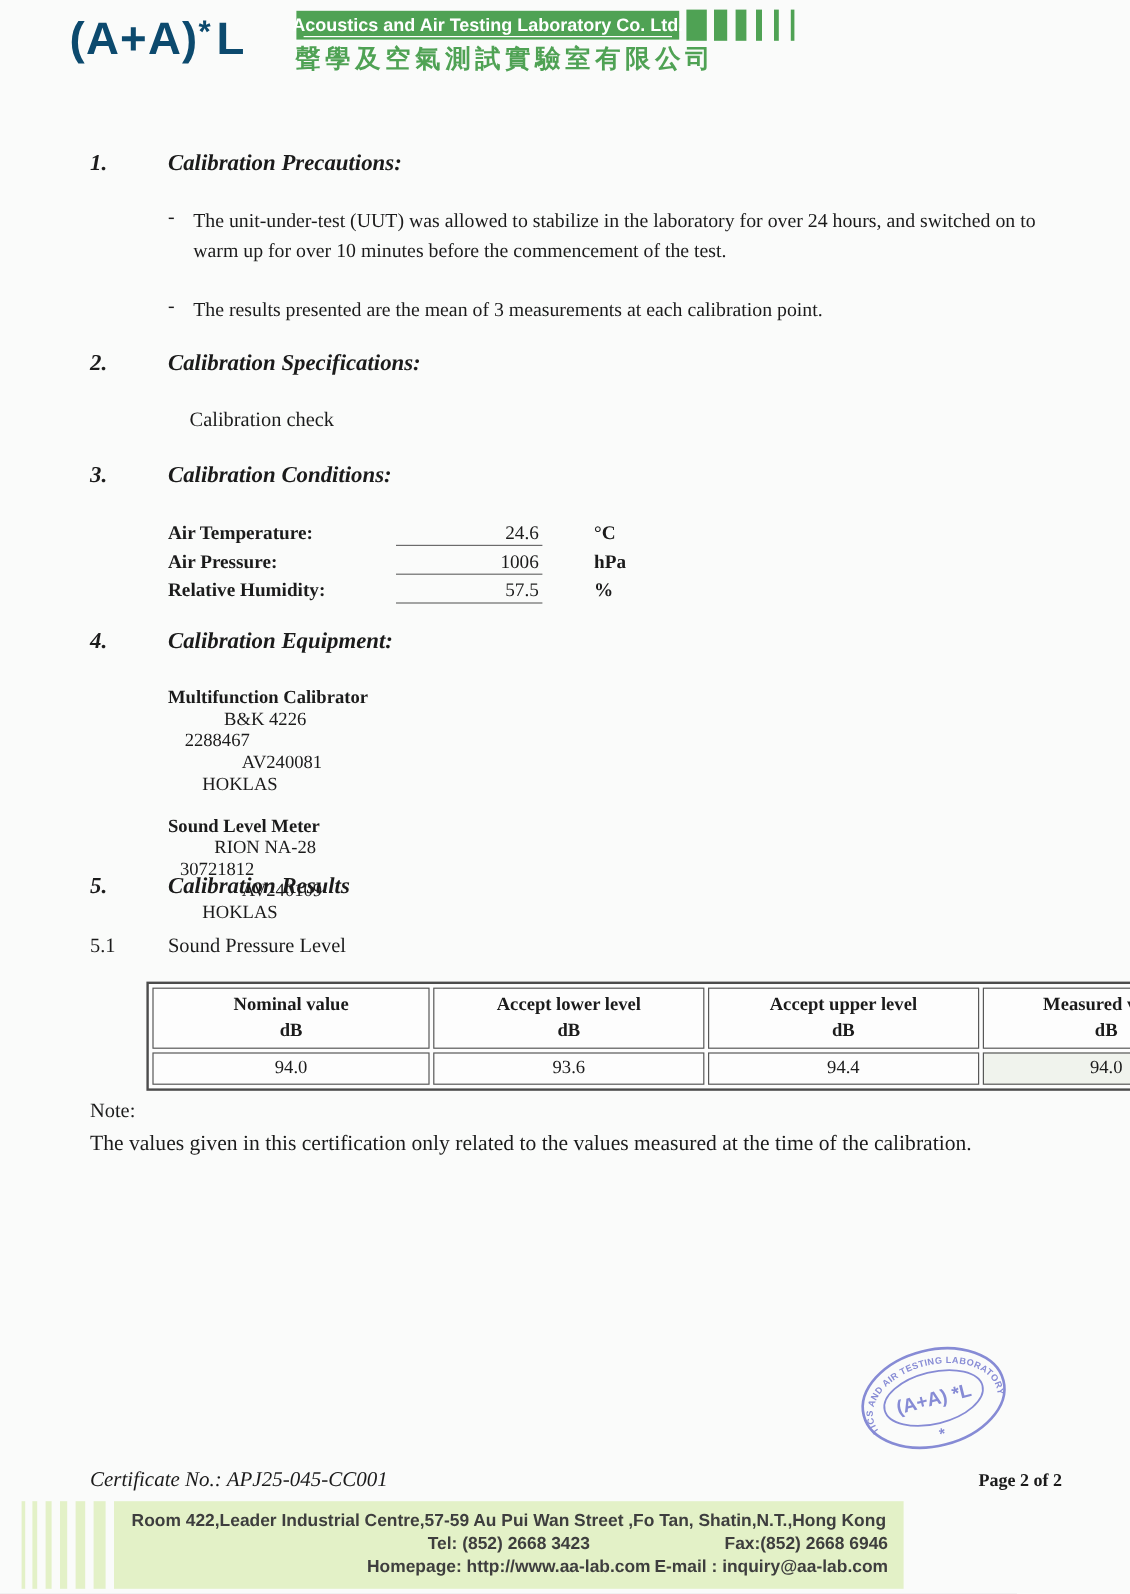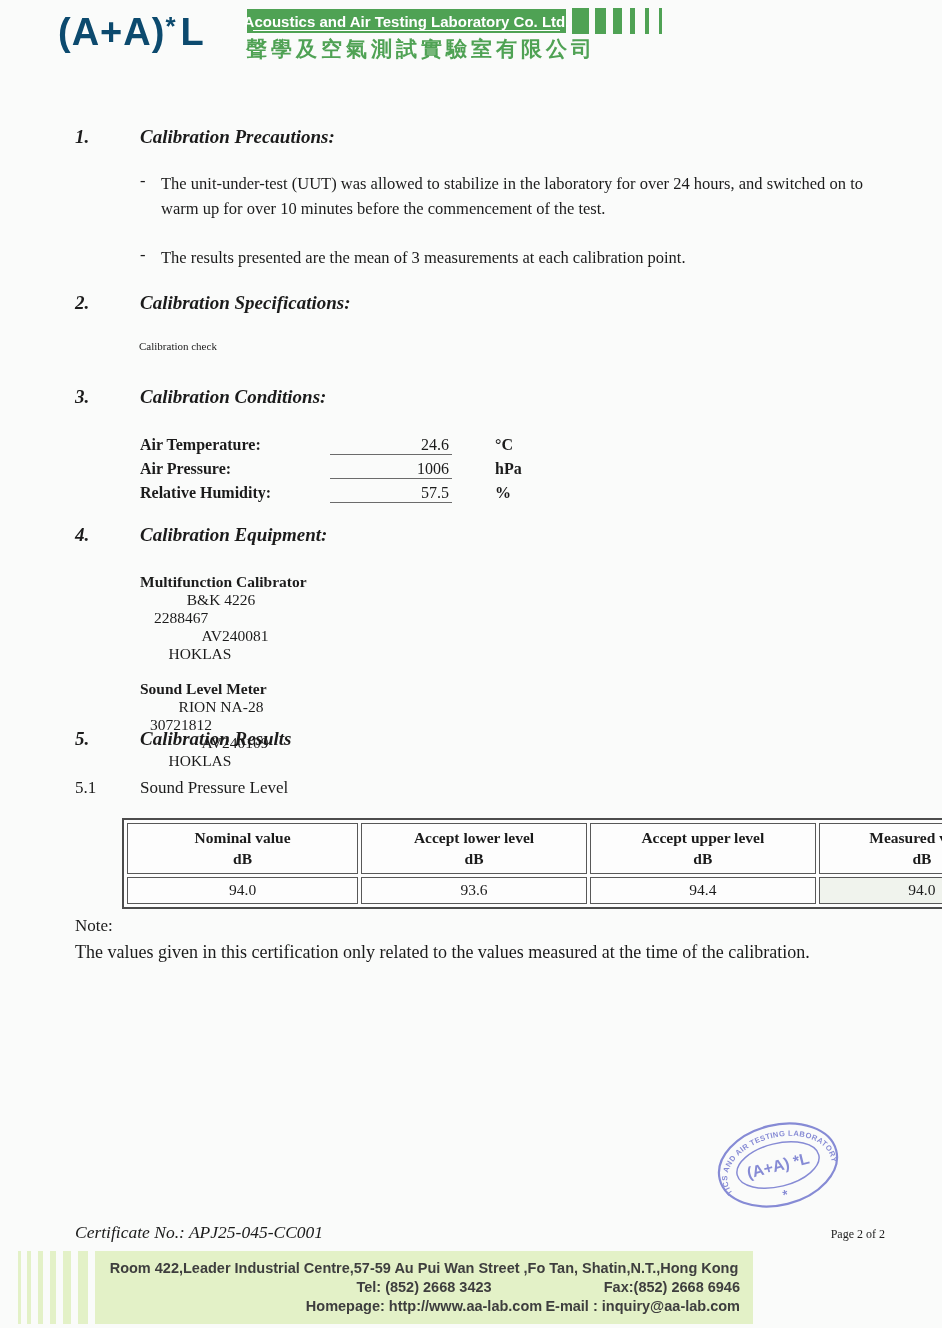--- a/index.html
+++ b/index.html
@@ -37,21 +37,21 @@
   
   .section { position:absolute; left:75px; width:806px; }
   .sec-head { display:flex; }
   .sec-num {
     width:65px; font-weight:bold; font-style:italic; font-size:19px; flex:none;
   }
   .sec-title { font-weight:bold; font-style:italic; font-size:19px; }
   .bullet { display:flex; margin-left:65px; }
   .bullet .dash { width:21px; flex:none; font-size:16.5px; }
   .bullet .btxt { width:702px; font-size:16.5px; line-height:25px; text-align:justify; }
-  .plain-body { margin-left:64px; font-size:11px; }
+  .plain-body { margin-left:83px; font-size:17px; }
   
   .cond-block { margin-left:65px; }
   .cond-row { display:flex; align-items:baseline; height:24px;gap:40px; }
   .cond-label { width:150px; font-weight:bold; font-size:16px; flex:none; }
   .cond-line {
     width:122px; flex:none; text-align:right; font-size:16px;
     border-bottom:1.6px solid #6b6b6b; padding-right:3px; line-height:19px;
   }
   .cond-unit { font-weight:bold; font-size:16px; margin-left:3px; }
   
@@ -84,21 +84,21 @@
   .note-text { font-size:18px; line-height:26px; text-align:justify; margin-top:3px;font-family:Liberation Serif, serif; }
   
   .stamp { position:absolute; left:708px; top:1115px; transform:rotate(-14deg); opacity:.88; }
   .stamp text { font-family:"Liberation Sans", sans-serif; }
   
   .cert-line {
     position:absolute; left:75px; right:57px; top:1222px;
     display:flex; justify-content:space-between; align-items:baseline;
   }
   .cert-no { font-style:italic; font-size:17.5px; }
-  .page-no { font-size:12px; }
+  .page-no { font-size:15px;font-weight:bold; }
   
   .fbar { position:absolute; top:1251px; height:73px; background:#e3f1c7; }
   .footer-box {
     position:absolute; left:95px; top:1251px; width:658px; height:73px;
     background:#e3f1c7; padding-top:8px;
     font-family:"Liberation Sans", sans-serif; font-weight:bold;
     font-size:14.5px; color:#3e3e3e; line-height:19px;
   }
   .f-line1 { text-align:center; }
   .f-line { position:relative; text-align:center; }

